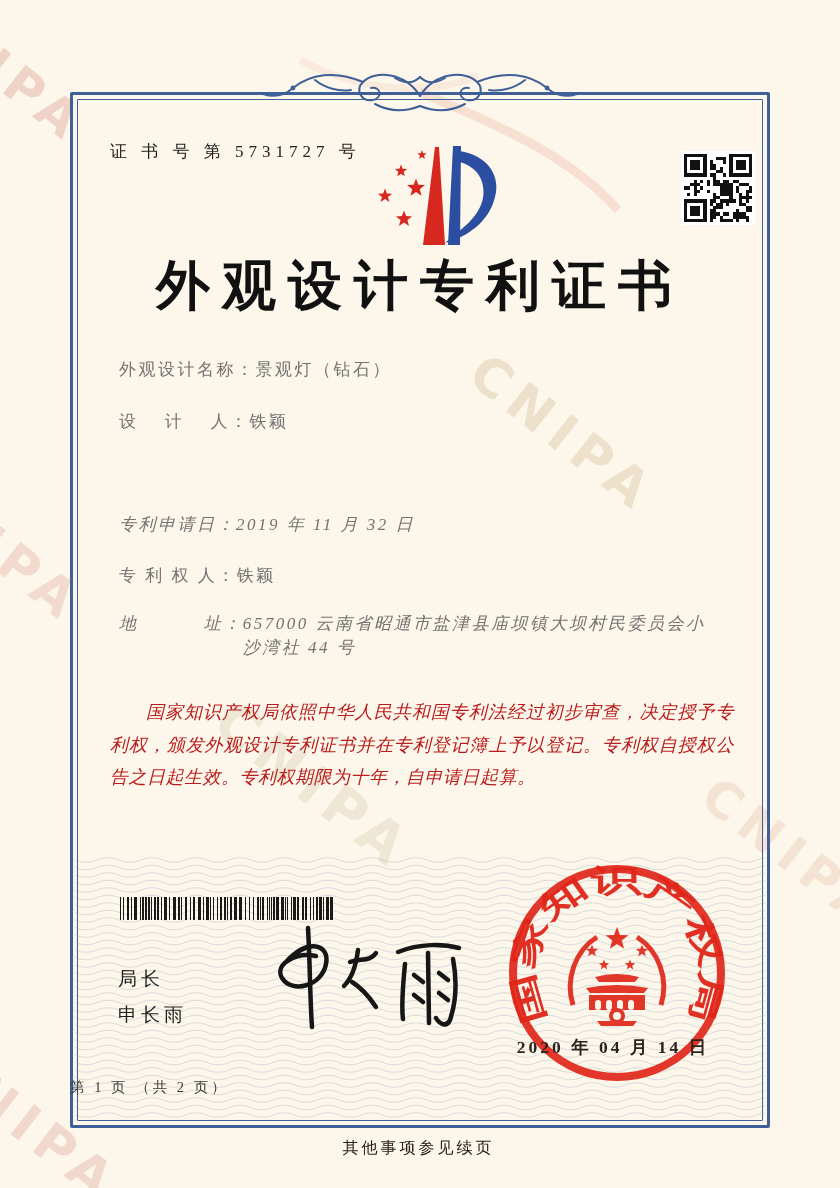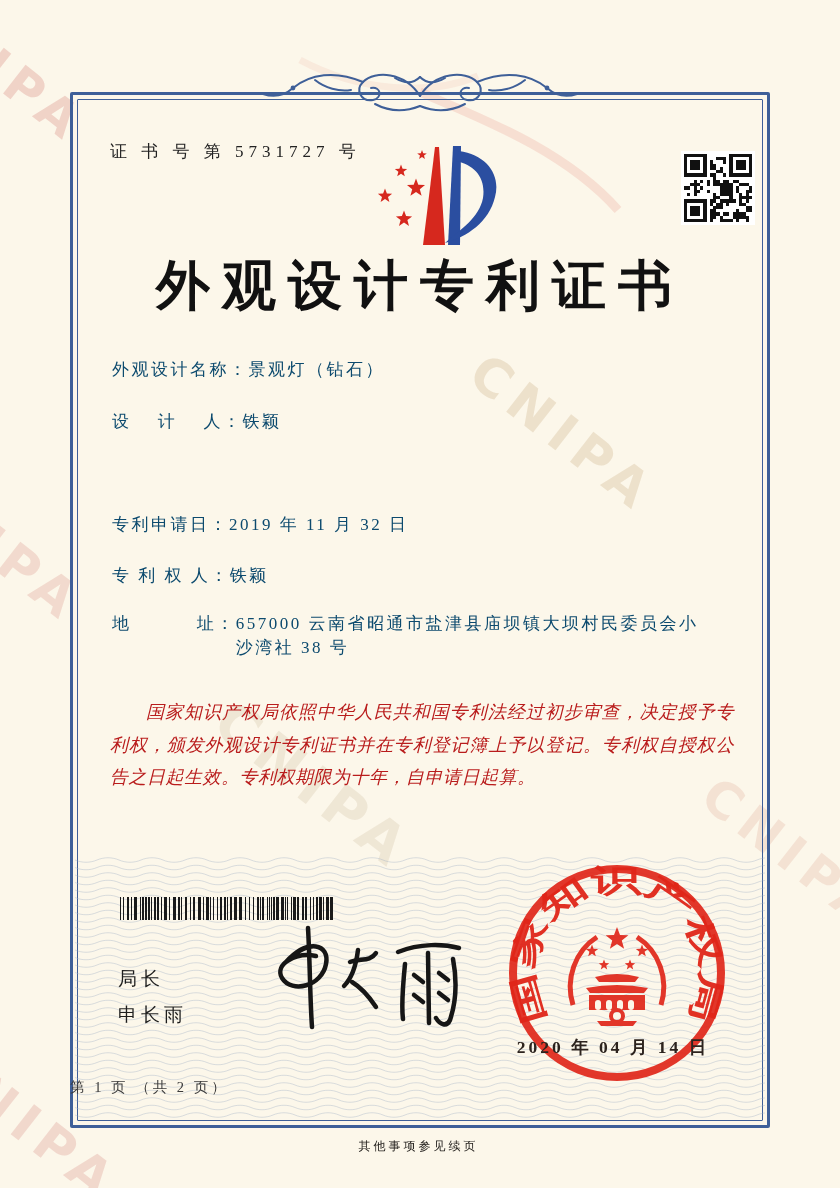--- a/index.html
+++ b/index.html
@@ -30,21 +30,21 @@
     position:absolute;left:110px;top:140px;font-size:17px;letter-spacing:5px;color:#222;font-family:Liberation Serif, serif;
   }
   .logo{position:absolute;left:358px;top:142px;}
   .qr{position:absolute;left:681px;top:151px;width:68px;height:68px;background:#fff;padding:3px;}
   .title{
     position:absolute;left:0;top:250px;width:840px;text-align:center;
     font-size:54px;font-weight:bold;letter-spacing:12px;color:#111;
   }
   
   .field{
-    position:absolute;left:112px;font-size:17px;letter-spacing:2.5px;color:#0c4a6e;
+    position:absolute;left:119px;font-size:17px;letter-spacing:2.5px;color:#737373;
     display:flex;align-items:flex-start;justify-content:flex-end;
   }
   .field .lab{white-space:pre;flex:none;}
   .field .val{white-space:pre-wrap;}
   .addr .val{width:470px;line-height:24px;}
   .grant-left{position:absolute;left:120px;top:660px;font-size:17px;letter-spacing:2.5px;}
   .grant-right{position:absolute;left:452px;top:660px;font-size:17px;letter-spacing:2.5px;}
   
   .paras{
     position:absolute;left:110px;top:696px;width:624px;font-size:18px;
@@ -67,21 +67,21 @@
   .seal-date{
     position:absolute;left:478px;top:1035px;width:270px;text-align:center;
     font-size:17.5px;letter-spacing:3px;color:#2e2username5;color:#2c231e;font-weight:bold;
   }
   .page-info{
     position:absolute;left:70px;top:1078px;width:694px;text-align:left;
     font-size:14.5px;letter-spacing:3px;color:#3a3a3a;
   }
   .foot-note{
     position:absolute;left:0;top:1138px;width:837px;text-align:center;
-    font-size:12px;letter-spacing:3px;color:#23201d;
+    font-size:16px;letter-spacing:3px;color:#23201d;
   }
   .swirl{position:absolute;left:0;top:0;pointer-events:none;}
 </style>
 </head>
 <body>
 
 <div class="page">
 
   <div class="wm" style="left:-70px;top:-22px;font-size:50px;color:rgba(226,167,158,0.45);">CNIPA</div>
   <div class="wm" style="left:495px;top:342px;font-size:52px;color:rgba(214,192,158,0.40);">CNIPA</div>
@@ -272,31 +272,31 @@
   <div class="title">外观设计专利证书</div>
 
   <div class="field" style="top:358px;">
     <span class="lab">外观设计名称：</span>
     <span class="val">景观灯（钻石）</span>
   </div>
   <div class="field" style="top:410px;">
     <span class="lab">设　 计　 人：</span>
     <span class="val">铁颖</span>
   </div>
-  <div class="field" style="top:513px;">
+  <div class="field" style="top:513px;font-style:italic;">
     <span class="lab">专利申请日：</span>
     <span class="val">2019 年 11 月 32 日</span>
   </div>
   <div class="field" style="top:564px;">
     <span class="lab">专 利 权 人：</span>
     <span class="val">铁颖</span>
   </div>
-  <div class="field addr" style="top:612px;">
+  <div class="field addr" style="top:612px;font-style:italic;">
     <span class="lab">地　　　 址：</span>
-    <span class="val">657000 云南省昭通市盐津县庙坝镇大坝村民委员会小沙湾社 38 号</span>
+    <span class="val">657000 云南省昭通市盐津县庙坝镇大坝村民委员会小沙湾社 44 号</span>
   </div>
 
 
   <div class="paras">
     <p>国家知识产权局依照中华人民共和国专利法经过初步审查，决定授予专利权，颁发外观设计专利证书并在专利登记簿上予以登记。专利权自授权公告之日起生效。专利权期限为十年，自申请日起算。</p>
   </div>
 
   <div class="waveband">
     <svg id="wave-svg" width="690" height="264">
         <path d="M0 4.0 c 7 3, 15 3, 22 0 c 7 -3, 15 -3, 22 0 c 7 3, 15 3, 22 0 c 7 -3, 15 -3, 22 0 c 7 3, 15 3, 22 0 c 7 -3, 15 -3, 22 0 c 7 3, 15 3, 22 0 c 7 -3, 15 -3, 22 0 c 7 3, 15 3, 22 0 c 7 -3, 15 -3, 22 0 c 7 3, 15 3, 22 0 c 7 -3, 15 -3, 22 0 c 7 3, 15 3, 22 0 c 7 -3, 15 -3, 22 0 c 7 3, 15 3, 22 0 c 7 -3, 15 -3, 22 0 c 7 3, 15 3, 22 0 c 7 -3, 15 -3, 22 0 c 7 3, 15 3, 22 0 c 7 -3, 15 -3, 22 0 c 7 3, 15 3, 22 0 c 7 -3, 15 -3, 22 0 c 7 3, 15 3, 22 0 c 7 -3, 15 -3, 22 0 c 7 3, 15 3, 22 0 c 7 -3, 15 -3, 22 0 c 7 3, 15 3, 22 0 c 7 -3, 15 -3, 22 0 c 7 3, 15 3, 22 0 c 7 -3, 15 -3, 22 0 c 7 3, 15 3, 22 0 c 7 -3, 15 -3, 22 0" fill="none" stroke="rgba(164,178,198,0.45)" stroke-width="0.9"></path>

